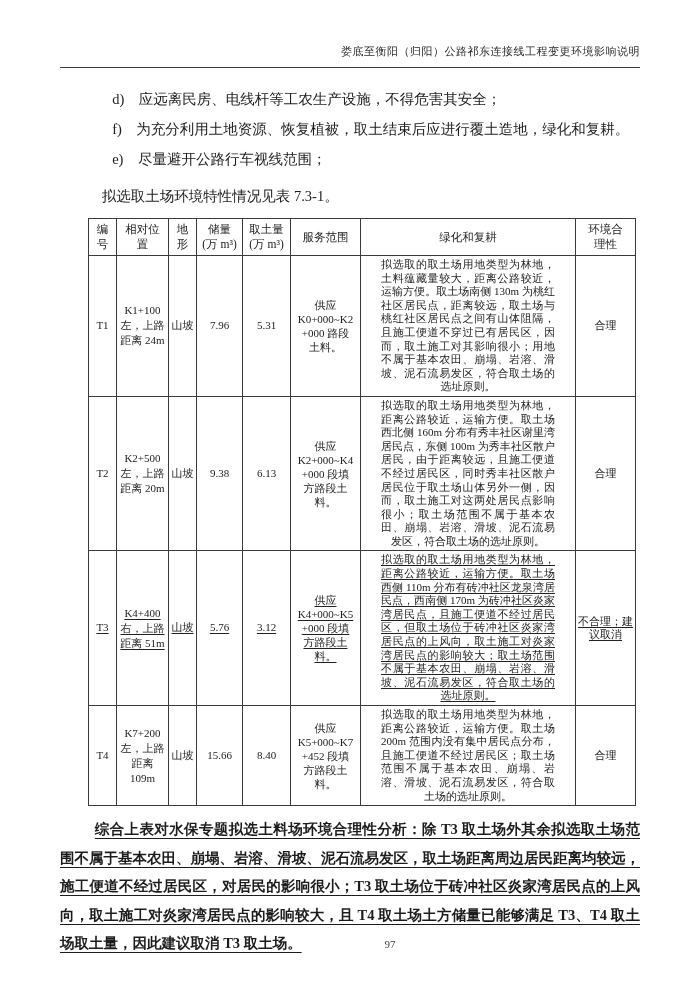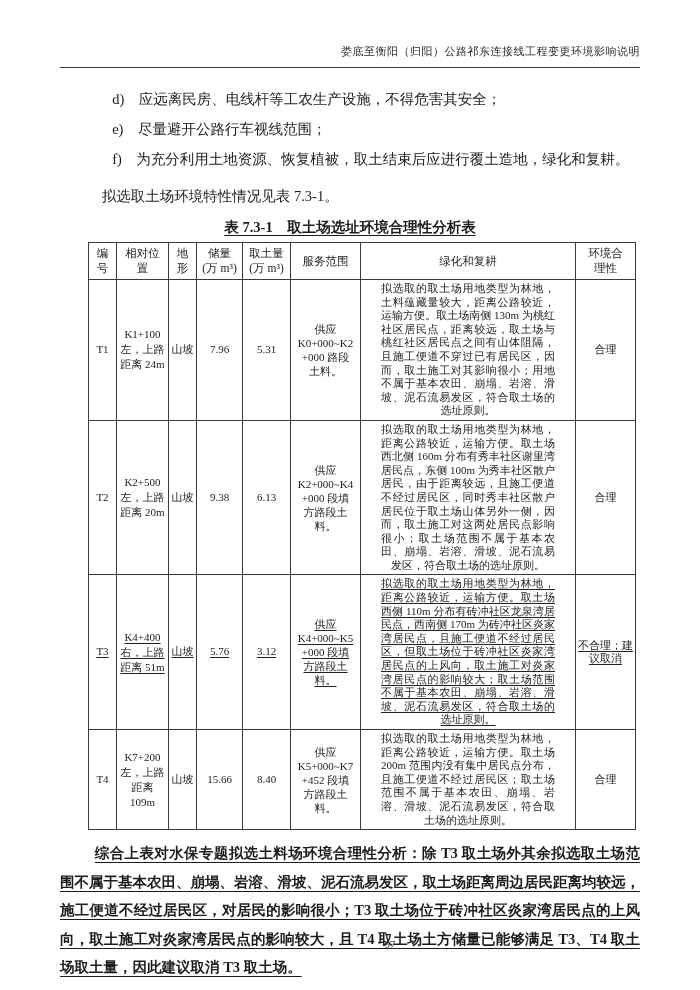--- a/index.html
+++ b/index.html
@@ -46,27 +46,26 @@
 <body>
 
 <div class="content">
 
   <div class="page-header">
     <span>娄底至衡阳（归阳）公路祁东连接线工程变更环境影响说明</span>
   </div>
 
   <div class="items">
     <p><span class="item-label">d)</span><span>应远离民房、电线杆等工农生产设施，不得危害其安全；</span></p>
+    <p><span class="item-label">f)</span><span>为充分利用土地资源、恢复植被，取土结束后应进行覆土造地，绿化和复耕。</span></p>
     <p><span class="item-label">e)</span><span>尽量避开公路行车视线范围；</span></p>
-    <p><span class="item-label">f)</span><span>为充分利用土地资源、恢复植被，取土结束后应进行覆土造地，绿化和复耕。</span></p>
   </div>
 
   <p class="intro">拟选取土场环境特性情况见表 7.3-1。</p>
 
-  <p class="tbl-title">表 7.3-1　取土场选址环境合理性分析表</p>
 
   <table>
     <colgroup>
       <col style="width:28px">
         <col style="width:52px">
         <col style="width:28px">
         <col style="width:46px">
       <col style="width:48px">
         <col style="width:70px">
         <col style="width:215px">

